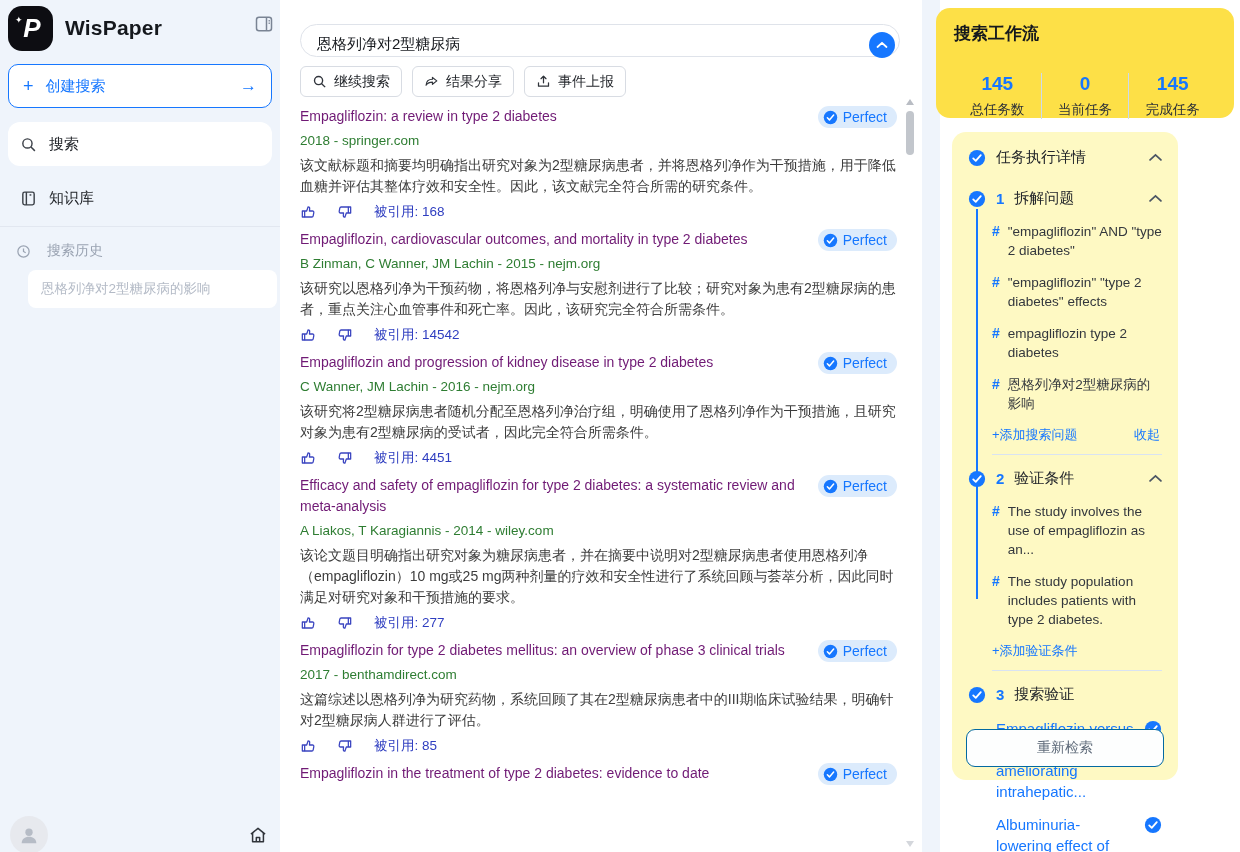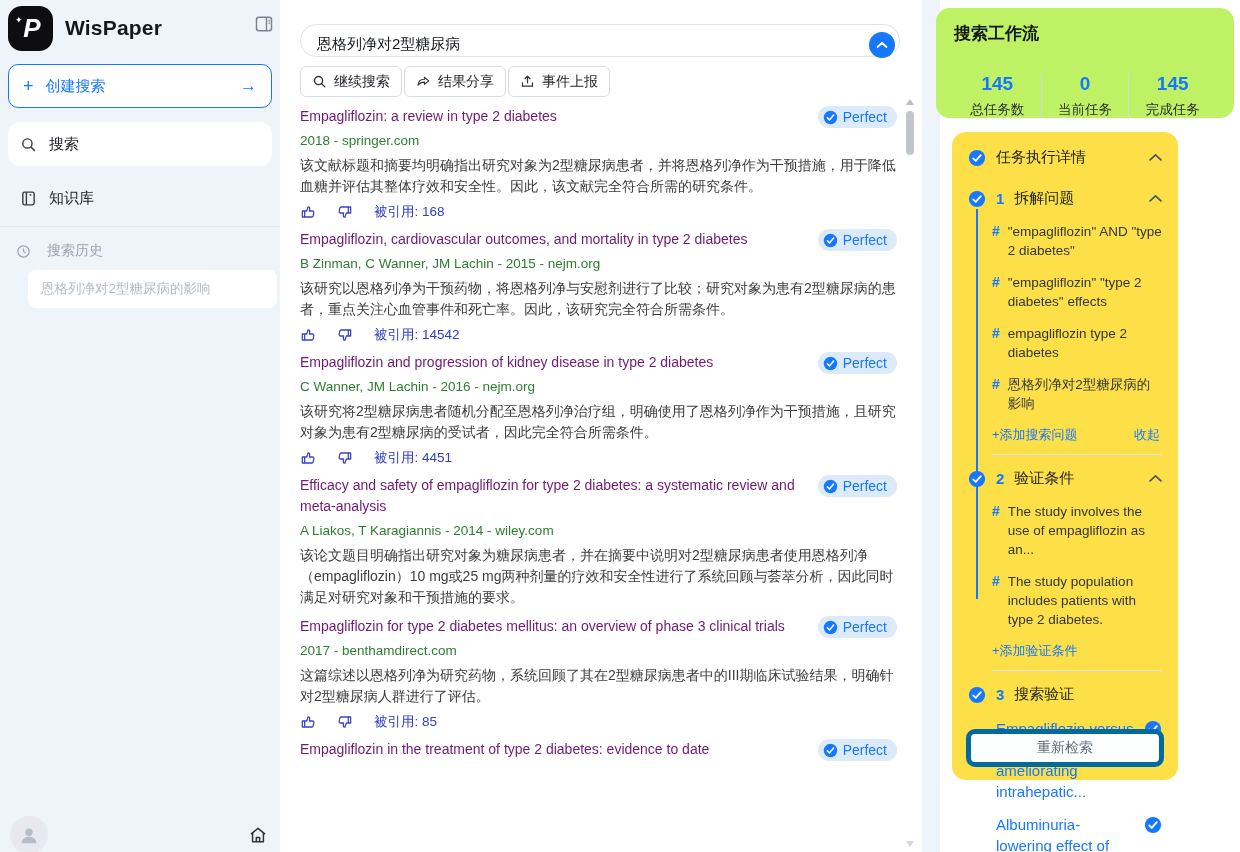--- a/index.html
+++ b/index.html
@@ -46,21 +46,21 @@
 
   
   .main { position:absolute; left:280px; top:0; width:642px; height:852px; background:#fff; }
   .search-pill { position:absolute; left:20px; top:24px; width:600px; height:33px; background:#fff;
     border:1px solid #dfe3ea; border-radius:17px; display:flex; align-items:center; padding:8px 4px 0 16px; }
   .search-pill input { border:none; outline:none; flex:1; font-size:15px; color:#15181d;
     font-family:"Liberation Sans", sans-serif; background:transparent; }
   .pill-btn { width:26px; height:26px; border-radius:50%; background:#1677ff; display:flex;
     align-items:center; justify-content:center; cursor:pointer; flex:none; }
 
-  .toolbar { position:absolute; left:20px; top:66px; display:flex; gap:2px; }
+  .toolbar { position:absolute; left:20px; top:66px; display:flex; gap:10px; }
   .tb-btn { height:31px; background:#fff; border:1px solid #d8dce3; border-radius:6px; display:flex;
     align-items:center; gap:7px; padding:0 11px; font-size:14px; color:#23262b; cursor:pointer; }
   .tb-btn .ic { color:#30343b; }
 
   .results { position:absolute; left:20px; top:106px; width:597px; height:746px; overflow:hidden; }
   .result { position:relative; margin-bottom:8px; }
   .r-title { font-size:14px; line-height:21px; color:#701a75; max-width:505px; margin-bottom:4px; cursor:pointer; }
   .r-meta { font-size:13.5px; line-height:19px; color:#2e7d32; margin-bottom:5px; }
   .r-desc { font-size:14px; line-height:21px; color:#3c3c3c; margin-bottom:6px; }
   .r-foot { display:flex; align-items:center; height:18px; margin-bottom:8px; }
@@ -72,49 +72,49 @@
 
   
   .sb-up { position:absolute; left:906px; top:99px; width:0; height:0;
     border-left:4px solid transparent; border-right:4px solid transparent; border-bottom:6px solid #b9bdc4; }
   .sb-thumb { position:absolute; left:906px; top:111px; width:8px; height:44px; background:#c2c6cc; border-radius:4px; }
   .sb-down { position:absolute; left:906px; top:841px; width:0; height:0;
     border-left:4px solid transparent; border-right:4px solid transparent; border-top:6px solid #d4d7dc; }
 
   
   .gap-strip { position:absolute; left:922px; top:0; width:18px; height:852px; background:#eff4fb; }
-  .wf-top { position:absolute; left:936px; top:8px; width:298px; height:110px; background:#bef264; border-radius:14px; padding:14px 18px 0; }
+  .wf-top { position:absolute; left:936px; top:8px; width:298px; height:110px; background:#fde047; border-radius:14px; padding:14px 18px 0; }
   .wf-title { font-size:17px; font-weight:700; color:#15181d; }
   .wf-stats { display:flex; margin-top:28px; }
   .stat { flex:1; text-align:center; position:relative; }
   .stat + .stat { border-left:1px solid #ccd9ee; }
   .stat .v { font-size:19px; font-weight:700; color:#1677ff; line-height:22px; }
   .stat .l { font-size:13.5px; color:#2c3038; margin-top:6px; }
 
-  .wf-card { position:absolute; left:952px; top:132px; width:226px; height:648px; background:#fde047;
+  .wf-card { position:absolute; left:952px; top:132px; width:226px; height:648px; background:#fef9c3;
     border-radius:14px; padding:16px 16px 16px; }
   .connector { position:absolute; left:24px; top:77px; width:2px; height:390px; background:#1677ff; }
   .wf-row { display:flex; align-items:center; gap:10px; position:relative; }
   .wf-row .lbl { font-size:15px; color:#23262b; }
   .wf-row .num { font-size:15px; font-weight:700; color:#1677ff; }
   .wf-row .chev { margin-left:auto; color:#4b5563; cursor:pointer; }
   .hdr-row { margin-bottom:22px; }
   .step-row { margin-bottom:14px; }
   .q-item { display:flex; gap:8px; margin:0 0 13px 24px; }
   .q-item .hash { color:#1677ff; font-size:14px; font-weight:700; line-height:19px; }
   .q-item .txt { font-size:13.5px; line-height:19px; color:#33373d; }
   .add-row { display:flex; margin:2px 0 10px 24px; font-size:13px; }
   .add-link { color:#1677ff; cursor:pointer; }
   .collapse-link { margin-left:auto; color:#1677ff; cursor:pointer; padding-right:2px; }
   .sec-divider { height:1px; background:#d9e3f2; margin:0 0 14px 24px; }
   .v-link { display:flex; gap:8px; margin:0 0 12px 28px; align-items:flex-start; }
   .v-link .txt { font-size:15px; line-height:21px; color:#1677ff; width:212px; cursor:pointer; }
   .v-link .chk { margin-left:auto; margin-top:2px; }
   .retry-btn { position:absolute; left:14px; right:14px; bottom:13px; height:38px; background:#fdfefe;
-    border:5px solid #0369a1; border-radius:9px; font-size:14px; color:#5f6b7a; display:flex;
+    border:1px solid #0369a1; border-radius:9px; font-size:14px; color:#5f6b7a; display:flex;
     align-items:center; justify-content:center; cursor:pointer; }
 </style>
 </head>
 <body>
 
 <div class="sidebar">
   <div class="sb-head">
     <div class="logo">
       <span class="spark">✦</span>
       <span class="p">P</span>
@@ -316,20 +316,35 @@
       <div class="r-title">Efficacy and safety of empagliflozin for type 2 diabetes: a systematic review and meta-analysis</div>
       <div class="badge">
         <svg width="15" height="15" viewBox="0 0 20 20">
             <circle cx="10" cy="10" r="9" fill="#1677ff"></circle>
             <path d="M5.8 10.4l2.8 2.8 5.6-6.4" stroke="#fff" stroke-width="2" fill="none" stroke-linecap="round" stroke-linejoin="round"></path>
           </svg>
         <span>Perfect</span>
       </div>
       <div class="r-meta">A Liakos, T Karagiannis - 2014 - wiley.com</div>
       <div class="r-desc">该论文题目明确指出研究对象为糖尿病患者，并在摘要中说明对2型糖尿病患者使用恩格列净（empagliflozin）10 mg或25 mg两种剂量的疗效和安全性进行了系统回顾与荟萃分析，因此同时满足对研究对象和干预措施的要求。</div>
+      <div class="r-foot">
+        <span class="thumb">
+            <svg width="16" height="16" viewBox="0 0 24 24" fill="none" stroke="currentColor" stroke-width="1.9" stroke-linejoin="round">
+              <path d="M7 10.5V20"></path>
+              <path d="M3.5 10.5H10l2.2-6.3c1.4 0 2.4 1.1 2.3 2.5l-.3 3.8h4.6c1.2 0 2.1 1.1 1.9 2.3l-.9 5c-.2 1-1 1.7-2 1.7H3.5z"></path>
+            </svg>
+          </span>
+        <span class="thumb">
+            <svg width="16" height="16" viewBox="0 0 24 24" fill="none" stroke="currentColor" stroke-width="1.9" stroke-linejoin="round" style="transform:rotate(180deg)">
+              <path d="M7 10.5V20"></path>
+              <path d="M3.5 10.5H10l2.2-6.3c1.4 0 2.4 1.1 2.3 2.5l-.3 3.8h4.6c1.2 0 2.1 1.1 1.9 2.3l-.9 5c-.2 1-1 1.7-2 1.7H3.5z"></path>
+            </svg>
+          </span>
+        <span class="r-cited">被引用: 277</span>
+      </div>
     </div>
 
     <div class="result">
       <div class="r-title">Empagliflozin for type 2 diabetes mellitus: an overview of phase 3 clinical trials</div>
       <div class="badge">
         <svg width="15" height="15" viewBox="0 0 20 20">
             <circle cx="10" cy="10" r="9" fill="#1677ff"></circle>
             <path d="M5.8 10.4l2.8 2.8 5.6-6.4" stroke="#fff" stroke-width="2" fill="none" stroke-linecap="round" stroke-linejoin="round"></path>
           </svg>
         <span>Perfect</span>

